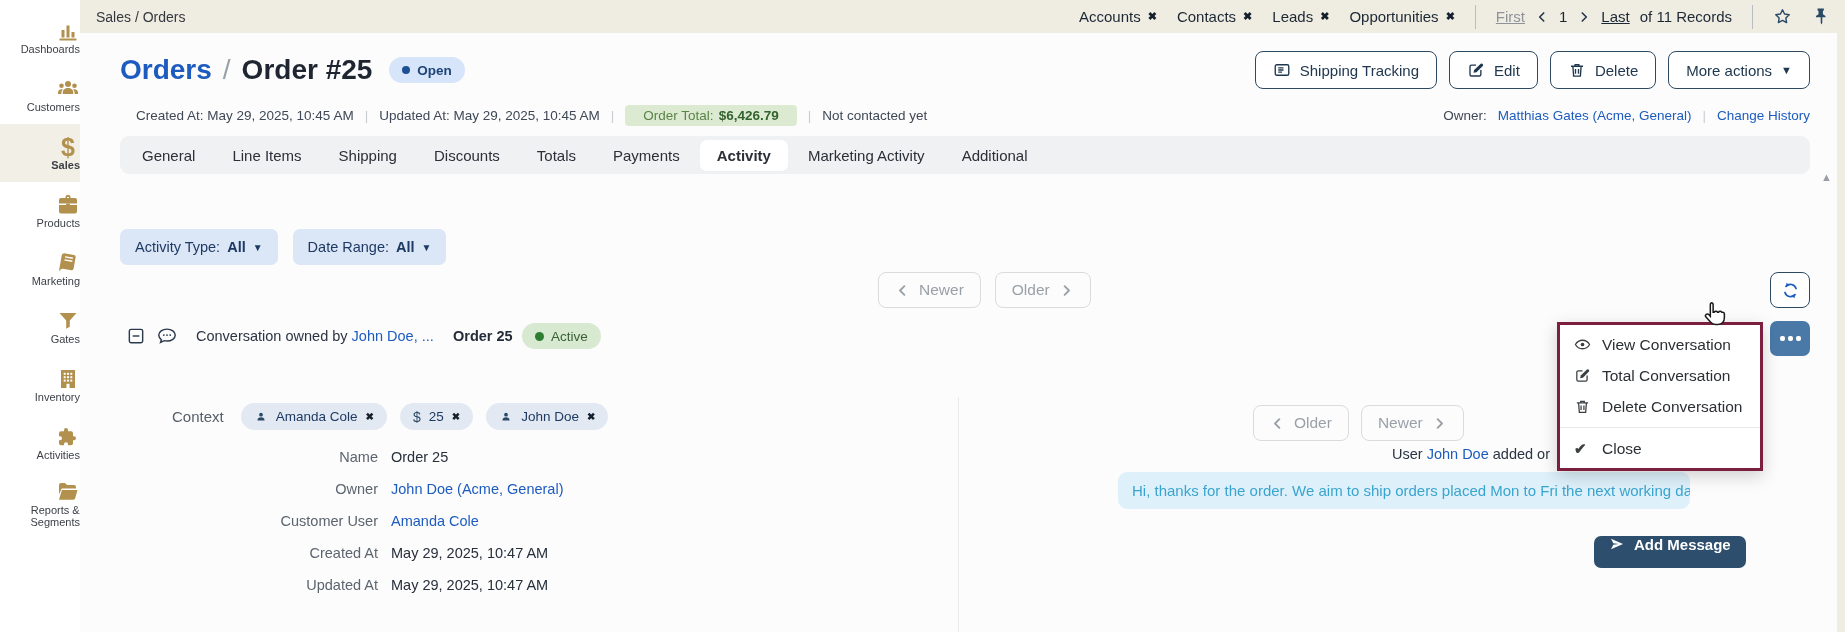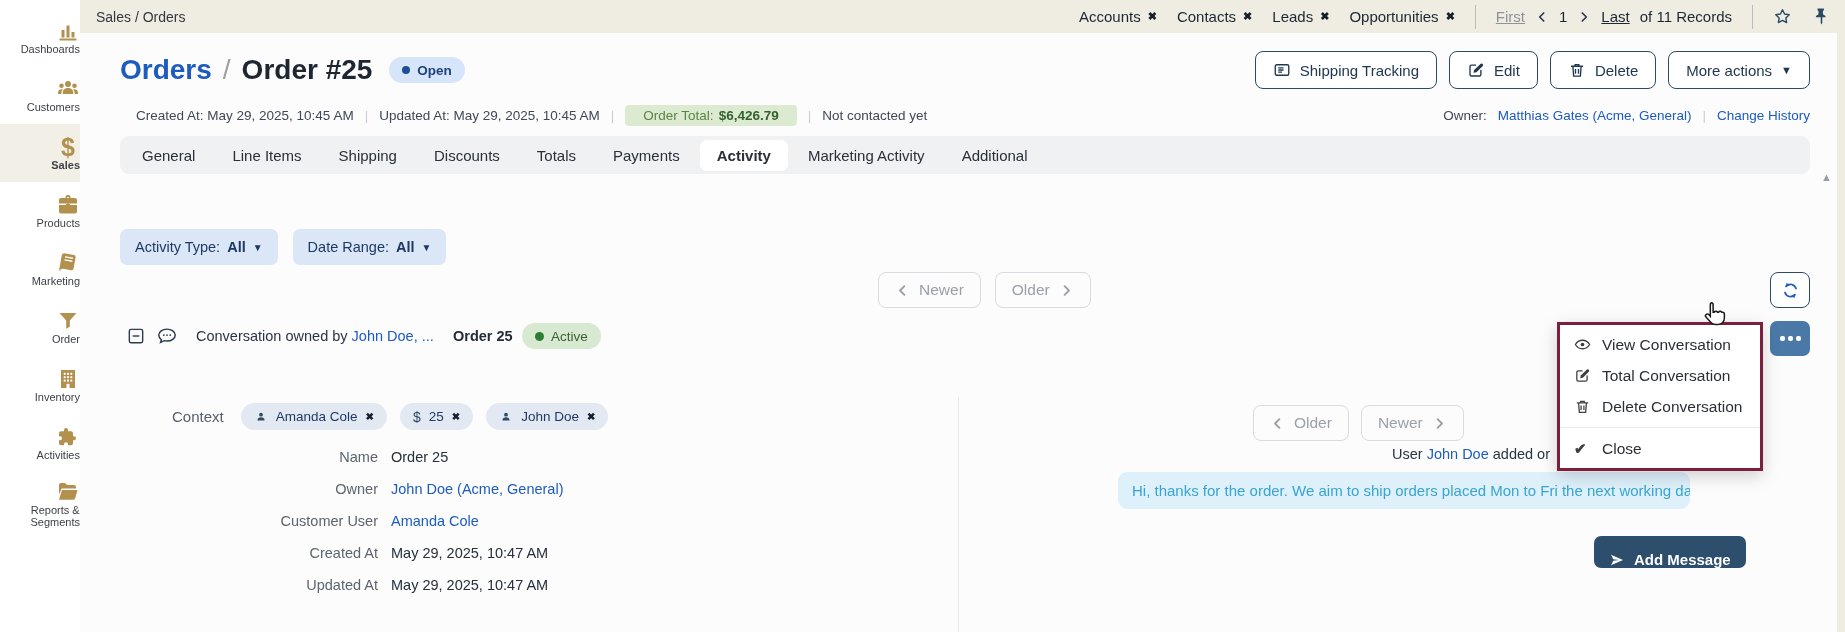--- a/index.html
+++ b/index.html
@@ -105,21 +105,21 @@
   .d-label { width:206px; text-align:right; color:#5c646e; }
   .d-value { margin-left:13px; color:#262f3a; }
   .d-value.link { color:#1d5bbf; }
 
   .divider-v { position:absolute; left:878px; top:364px; width:1px; height:235px; background:#e8eaec; }
 
   
   .chat-pager { position:absolute; left:1173px; top:372px; display:flex; gap:12px; }
   .chat-meta { position:absolute; left:1312px; top:413px; font-size:14.5px; color:#2b3442; white-space:nowrap; }
   .bubble { position:absolute; left:1038px; top:439px; width:572px; height:37px; background:#def1fb; border-radius:9px; display:flex; align-items:center; padding:0 14px; color:#3aa4ce; font-size:15px; white-space:nowrap; overflow:hidden; }
-  .add-msg { position:absolute; left:1514px; top:503px; height:32px; background:#2d4e6d; color:#fff; border-radius:7px; display:flex; align-items:flex-end; gap:9px; padding:0 15px; font-size:15px; font-weight:600; cursor:pointer; }
+  .add-msg { position:absolute; left:1514px; top:503px; height:32px; background:#2d4e6d; color:#fff; border-radius:7px; display:flex; align-items:flex-start; gap:9px; padding:0 15px; font-size:15px; font-weight:600; cursor:pointer; }
   .add-msg svg { width:16px; height:16px; }
 
   .scroll-up { position:absolute; right:5px; top:138px; color:#999ea6; font-size:11px; cursor:pointer; }
 
   .cursor { position:absolute; left:1700px; top:299px; width:30px; height:30px; z-index:40; pointer-events:none; }
 </style>
 </head>
 <body>
 
 <div class="sidebar">
@@ -172,21 +172,21 @@
         </svg>
       </span>
     <span class="side-label">Marketing</span>
   </div>
   <div class="side-item">
     <span class="side-icon">
         <svg viewBox="0 0 24 24" fill="currentColor">
           <path d="M3.5 4h17l-6.7 7.6v6.2l-3.6 1.9v-8.1L3.5 4z"></path>
         </svg>
       </span>
-    <span class="side-label">Order</span>
+    <span class="side-label">Gates</span>
   </div>
   <div class="side-item">
     <span class="side-icon">
         <svg viewBox="0 0 24 24" fill="currentColor">
           <path d="M5 3h14v18H5z"></path>
           <g fill="#fff">
             <rect x="7.7" y="5.8" width="2" height="2"></rect>
             <rect x="11" y="5.8" width="2" height="2"></rect>
             <rect x="14.3" y="5.8" width="2" height="2"></rect>
             <rect x="7.7" y="9.2" width="2" height="2"></rect>

